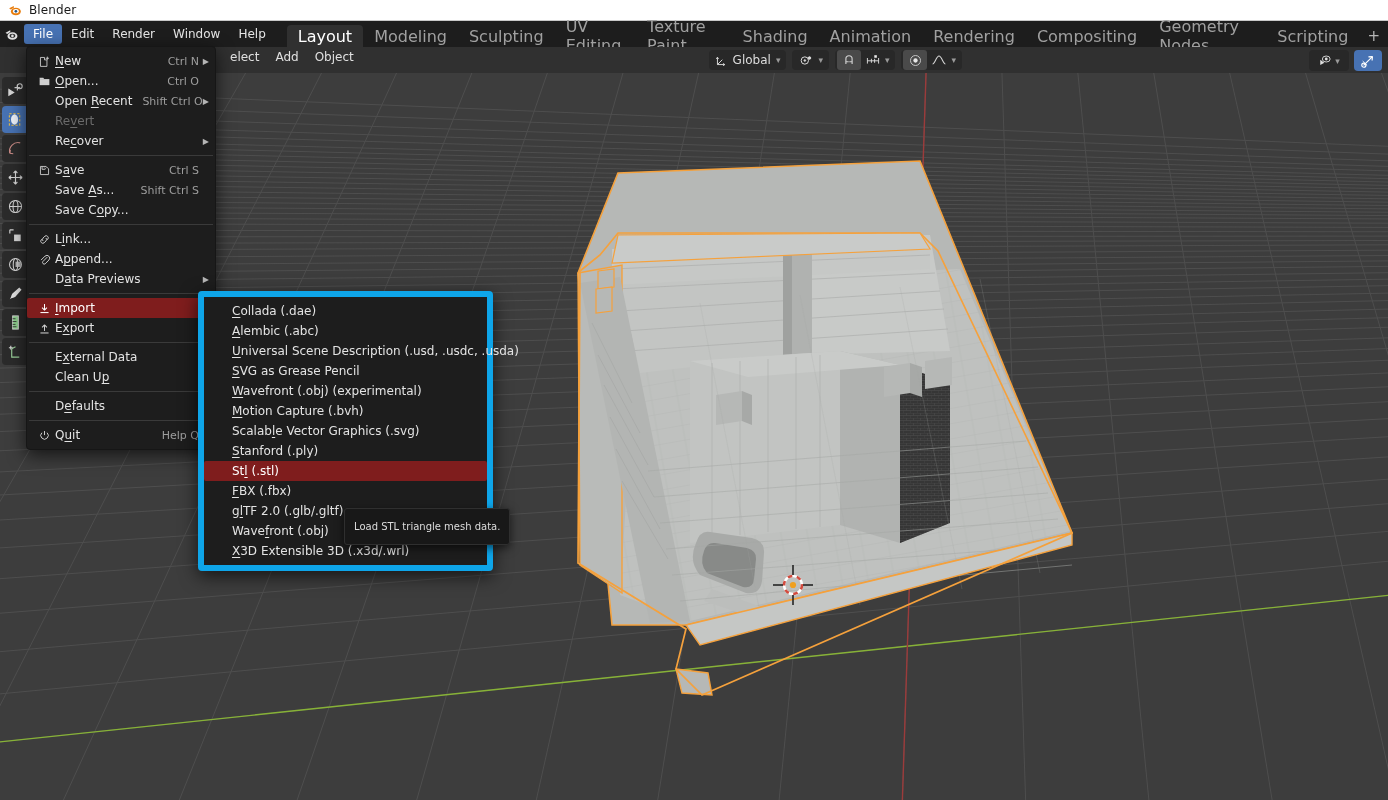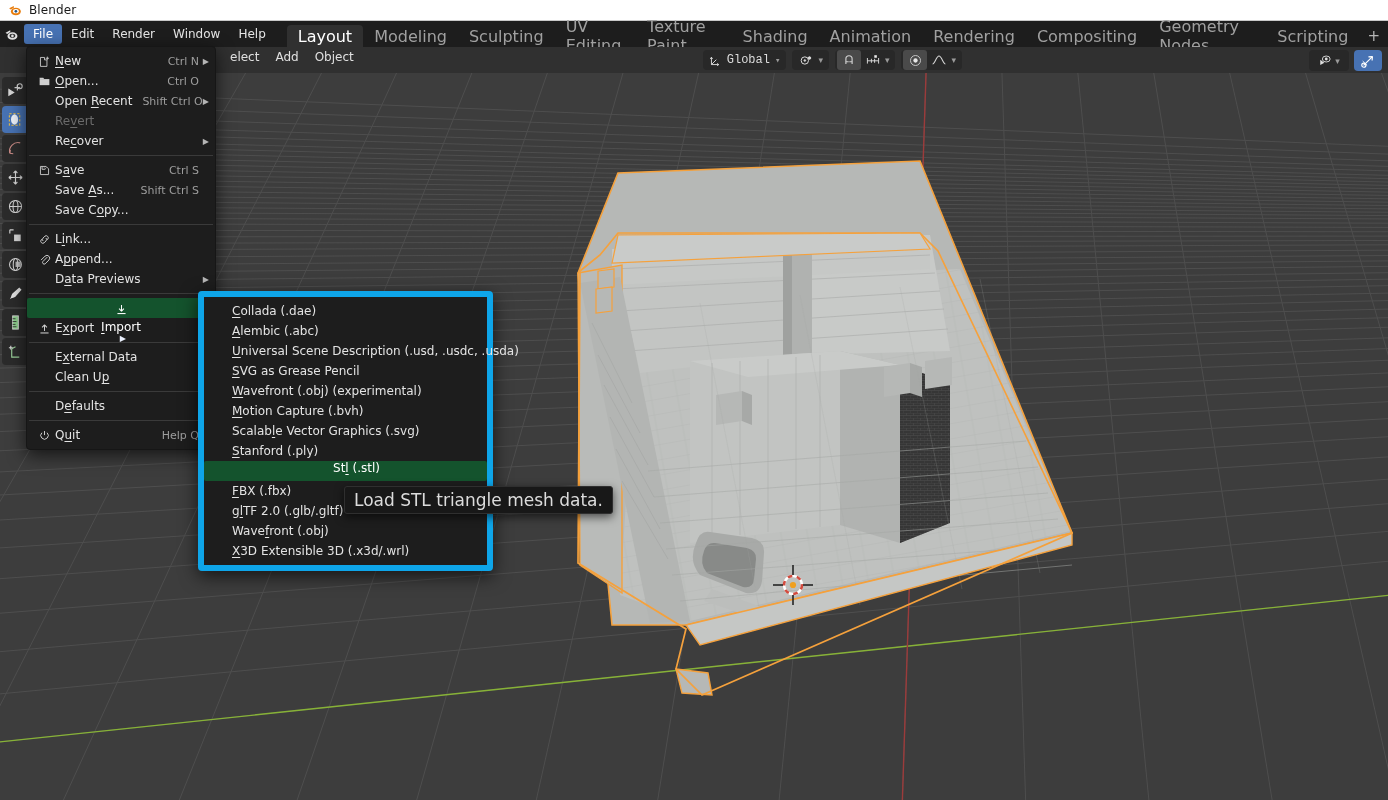--- a/index.html
+++ b/index.html
@@ -29,21 +29,21 @@
   
   #vp-header{ position:absolute; left:0; top:47px; width:1388px; height:26px;
     background:#303030; display:flex; align-items:center; padding:0 6px; }
   .vp-icon-btn{ width:24px; height:20px; display:flex; align-items:center; justify-content:center;
     border-radius:3px; }
   .vp-menu{ height:20px; padding:0 8px; display:flex; align-items:flex-start; font-size:12px;
     color:#e0e0e0; border-radius:3px; }
   .vp-group{ display:flex; align-items:center; background:#282828; border-radius:4px;
     height:20px; margin-left:6px; padding:0 2px; }
   .vp-field{ display:flex; align-items:center; gap:5px; height:20px; padding:0 6px;
-    background:#282828; border-radius:4px; font-size:12px; color:#dcdcdc;font-family:Liberation Mono, monospace; }
+    background:#282828; border-radius:4px; font-size:12px; color:#dcdcdc; }
   .chev{ color:#9a9a9a; font-size:9px; }
   .tog-on{ background:#4a4a4a; border-radius:3px; }
 
   
   #viewport{ position:absolute; left:0; top:73px; width:1388px; height:727px;
     background:#3d3d3d; overflow:hidden; }
   #grid{ position:absolute; inset:0; }
 
   
   #toolbar{ position:absolute; left:2px; top:77px; width:27px;
@@ -61,36 +61,36 @@
   
   #file-menu{ position:absolute; left:26px; top:46px; width:190px; background:#1d1d1d;
     border:1px solid #161616; border-radius:4px; padding:4px 0;
     box-shadow:0 5px 18px rgba(0,0,0,.65); z-index:40; }
   .mi{ position:relative; height:20px; display:flex; align-items:center; padding:0 6px;
     font-size:12px; color:#e3e3e3; border-radius:2px; }
   .mi .mi-ico{ width:22px; display:flex; align-items:center; justify-content:center; flex:0 0 22px; }
   .mi .mi-label{ flex:1; white-space:nowrap; }
   .mi .mi-key{ color:#9d9d9d; font-size:11px; padding-left:10px; white-space:nowrap; }
   .mi .mi-arrow{ width:10px; text-align:right; color:#b5b5b5; font-size:8px; }
-  .mi.sel{ background:#14532d; color:#fff;flex-direction:column; }
+  .mi.sel{ background:#7f1d1d; color:#fff; }
   .mi.sel .mi-key,.mi.sel .mi-arrow{ color:#e8eefb; }
   .mi.dis{ color:#6b6b6b; }
   .msep{ height:1px; background:#3a3a3a; margin:4px 2px; }
   .u{ text-decoration:underline; text-underline-offset:2px; }
 
   
   #import-menu{ position:absolute; left:198px; top:291px; width:295px; background:#1d1d1d;
     border:6px solid #0ea5e9; border-radius:4px; padding:4px 0;
     box-shadow:0 5px 18px rgba(0,0,0,.65); z-index:41; }
   #import-menu .mi{ height:20px; padding-left:28px; }
 
   
-  #tooltip{ position:absolute; left:344px; top:486px; background:#181818;
-    border:1px solid #2f2f2f; border-radius:3px; padding:3px 9px;
-    font-size:17px; color:#dcdcdc; z-index:60; box-shadow:0 3px 10px rgba(0,0,0,.6); }
+  #tooltip{ position:absolute; left:344px; top:508px; background:#181818;
+    border:1px solid #2f2f2f; border-radius:3px; padding:12px 9px;
+    font-size:10px; color:#dcdcdc; z-index:60; box-shadow:0 3px 10px rgba(0,0,0,.6); }
 </style>
 </head>
 <body>
 
 <div id="titlebar">
   <span style="display:flex;">
     <svg width="14" height="14" viewBox="0 0 24 24">
       <ellipse cx="13.5" cy="14.5" rx="8.5" ry="6.5" fill="#e87d0d"></ellipse>
       <ellipse cx="13.5" cy="14" rx="5" ry="3.6" fill="#fff"></ellipse>
       <circle cx="13.5" cy="14.2" r="2.3" fill="#265787"></circle>

